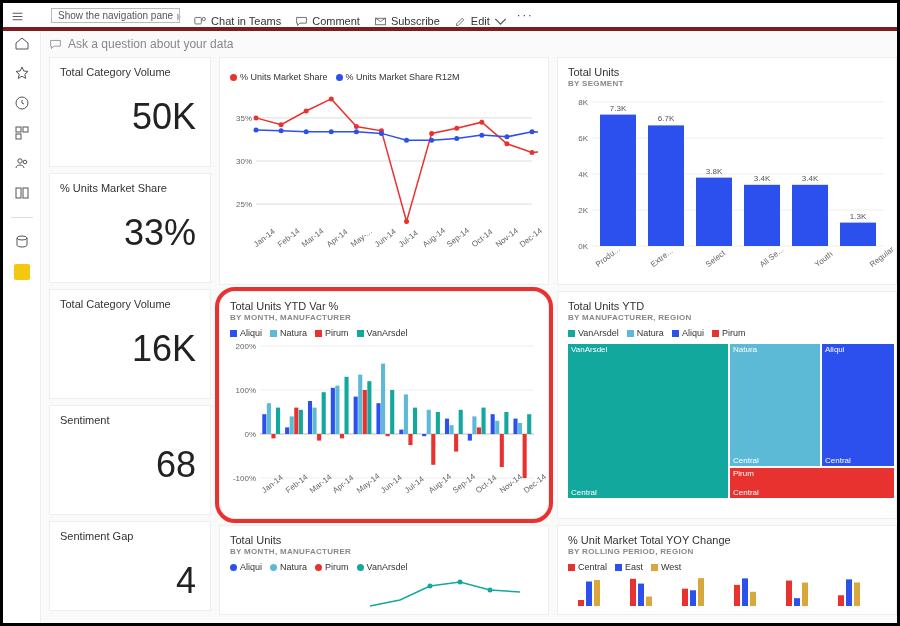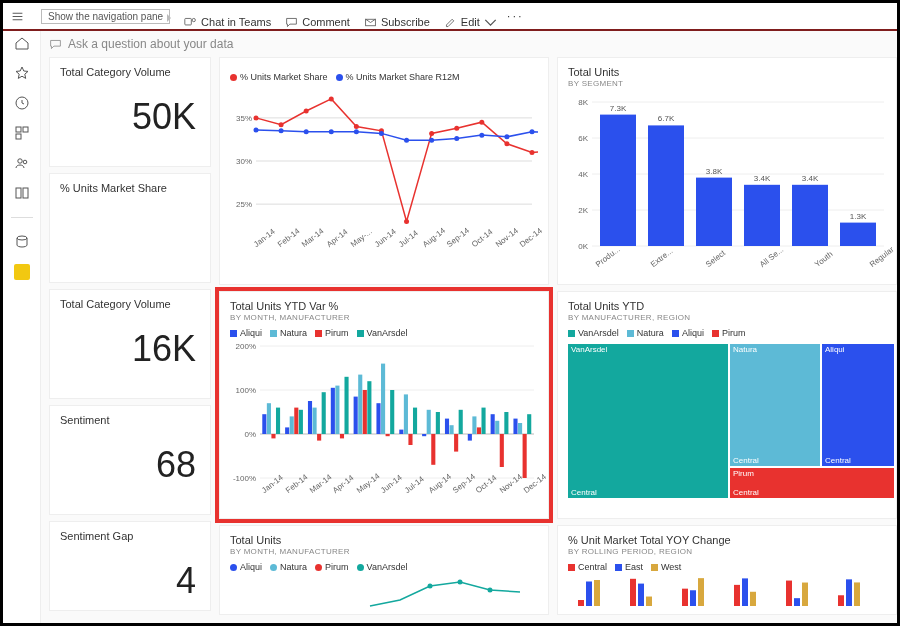--- a/index.html
+++ b/index.html
@@ -1,43 +1,43 @@
 <!DOCTYPE html>
 <html><head>
 <meta charset="utf-8">
 <style>
 * { box-sizing: border-box; margin: 0; padding: 0; font-family: "Segoe UI", Arial, sans-serif; }
 body { background: #fff; width: 900px; height: 626px; overflow: hidden; position: relative; border: 3px solid #000; }
-.topbar { height: 28px; display: flex; align-items: center; padding: 0 6px; font-size: 11px; color: #333; border-bottom: 2px solid #7f1d1d; }
+.topbar { height: 28px; display: flex; align-items: center; padding: 0 16px; font-size: 11px; color: #333; border-bottom: 4px solid #7f1d1d; }
 .topbar .tip { background: #fff; border: 1px solid #bbb; padding: 1px 6px; margin-left: 32px; font-size: 10px; color:#555; position: relative; }
 .topbar .tip::after{content:""; position:absolute; right:-6px; top:4px; border:4px solid transparent; border-left-color:#bbb;}
 .topbar .act { display: flex; align-items: center; gap: 4px; margin-left: 14px; cursor: pointer; margin-top: 12px; }
 .topbar svg { width: 13px; height: 13px; }
 .topbar .dots { margin-left: 10px; letter-spacing: 2px; }
 .leftnav { position: absolute; left: 0; top: 28px; bottom: 0; width: 38px; border-right: 1px solid #eee; display: flex; flex-direction: column; align-items: center; padding-top: 4px; gap: 14px; }
 .leftnav .nico { width: 16px; height: 16px; color: #555; cursor: pointer; }
 .leftnav .sep { width:22px; border-top:1px solid #ddd; margin:2px 0;}
 .leftnav .pbi { width:16px; height:16px; background:#f2c811; border-radius:2px;}
 .content { position: absolute; left: 38px; right: 0; top: 28px; bottom: 0; background: #fafafa; overflow: hidden; }
 .qa { margin: 6px 8px 6px 8px; display:flex; align-items:center; gap:6px; font-size:12px; color:#888;}
 .qa svg{width:13px;height:13px;}
 .grid { display: grid; grid-template-columns: 162px 330px 340px; gap: 8px; padding: 0 8px; }
 .tile { background: #fff; border: 1px solid #eee; padding: 8px 10px; }
 .tile.kpi { height: 110px; }
 .tile h4 { font-size: 11px; font-weight: 400; color: #333; }
-.tile .sub { font-size: 8px; color: #888; letter-spacing: .3px; margin-top:1px;}
+.tile .sub { font-size: 8px; color: #888; letter-spacing: .3px; margin-top:1px;font-weight:bold;}
 .kval { font-size: 36px; font-weight: 300; color: #222; text-align: right; margin-top: 18px; padding-right: 4px; }
 .legend { display:flex; gap:8px; font-size:9px; color:#333; margin:6px 0 4px;}
 .legend span{display:flex;align-items:center;gap:3px;}
 .ld{width:7px;height:7px;border-radius:50%;}
 .ls{width:7px;height:7px;}
 .chartbox{position:relative;}
 .axis-x{display:flex;justify-content:space-between;font-size:8px;color:#666;margin-top:2px;}
 .axis-x span{transform:rotate(-38deg);transform-origin:left top;white-space:nowrap;width:12px;}
-.highlight{outline:4px solid #e8322f;}
+.highlight{outline:4px solid #e8322f;border-radius:16px;}
 .col{display:flex;flex-direction:column;gap:6px;}
 .tree{display:grid;grid-template-columns:160px 90px 72px;grid-template-rows:110px 10px 30px;gap:2px;font-size:8px;color:#fff;}
 .tree div{position:relative;padding:2px 3px;}
 .tree .lab{position:absolute;left:3px;top:1px;}
 .tree .foot{position:absolute;left:3px;bottom:1px;}
 </style>
 </head>
 <body>
 
 <div class="topbar">
@@ -120,20 +120,21 @@
 
   <div class="grid">
 
     <div class="col">
       <div class="tile kpi">
         <h4>Total Category Volume</h4>
         <div class="kval">50K</div>
       </div>
       <div class="tile kpi">
         <h4>% Units Market Share</h4>
+        <div class="kval">33%</div>
       </div>
       <div class="tile kpi">
         <h4>Total Category Volume</h4>
         <div class="kval">16K</div>
       </div>
       <div class="tile kpi">
         <h4>Sentiment</h4>
         <div class="kval">68</div>
       </div>
       <div class="tile" style="height:90px">

